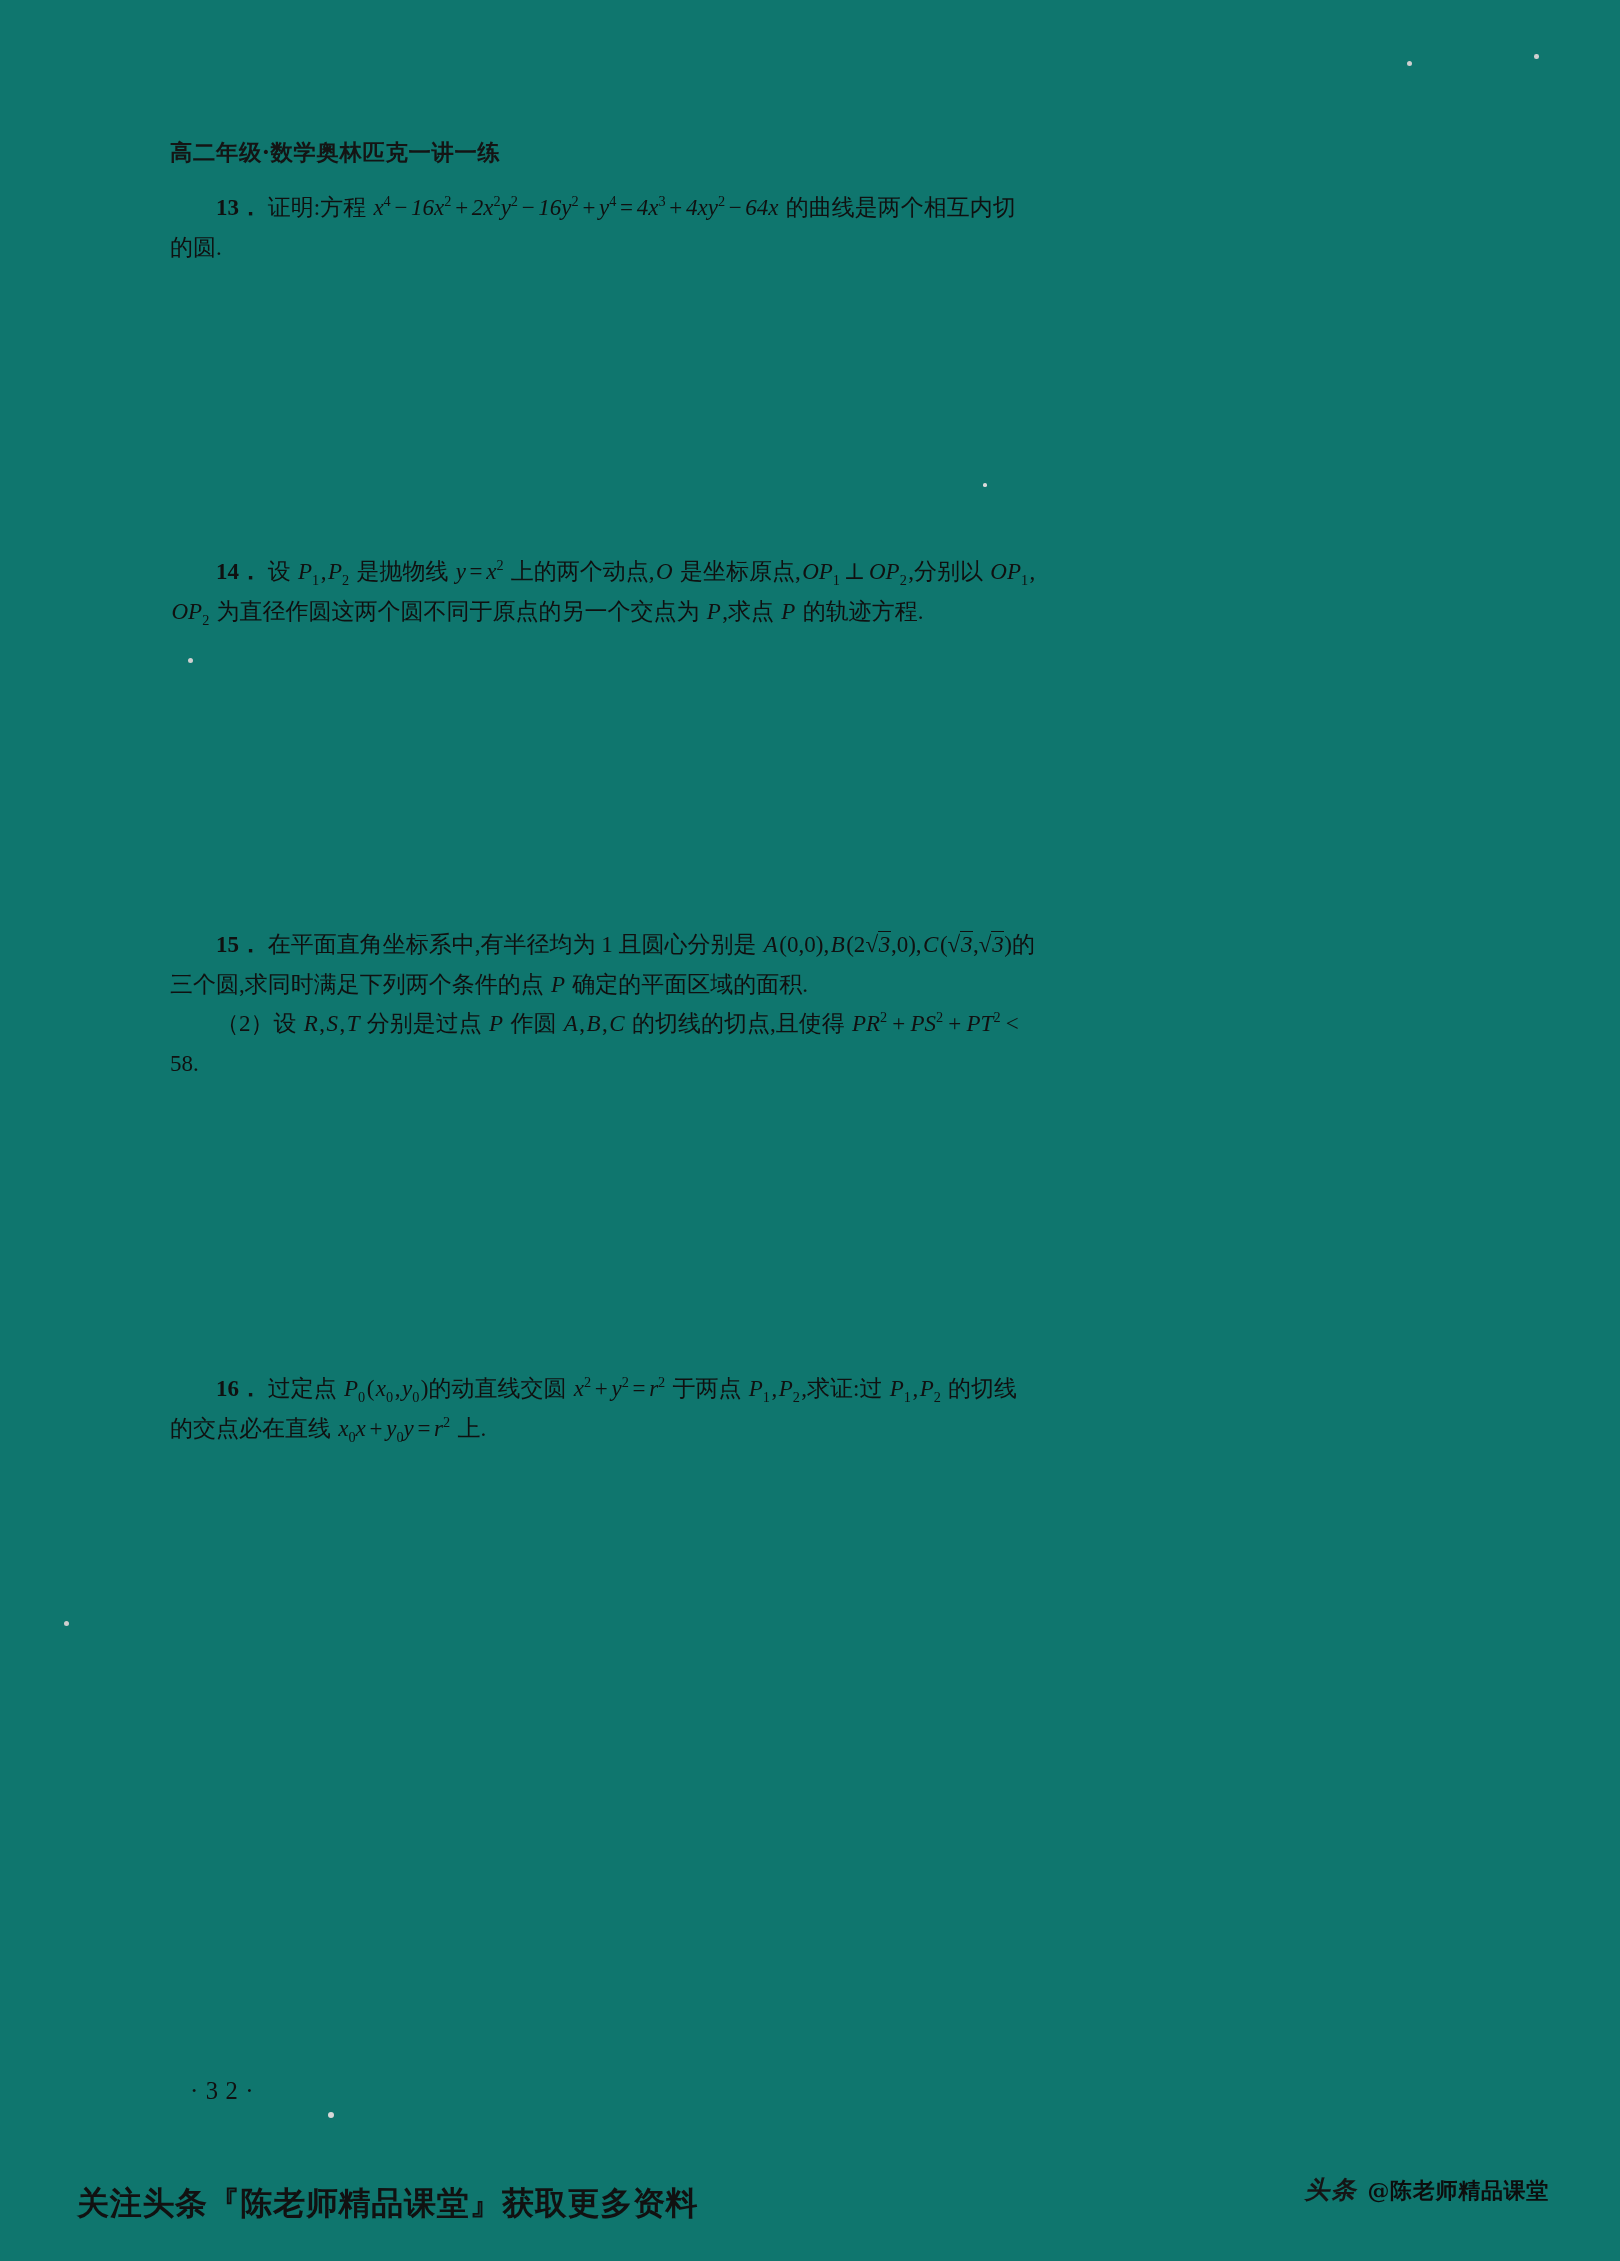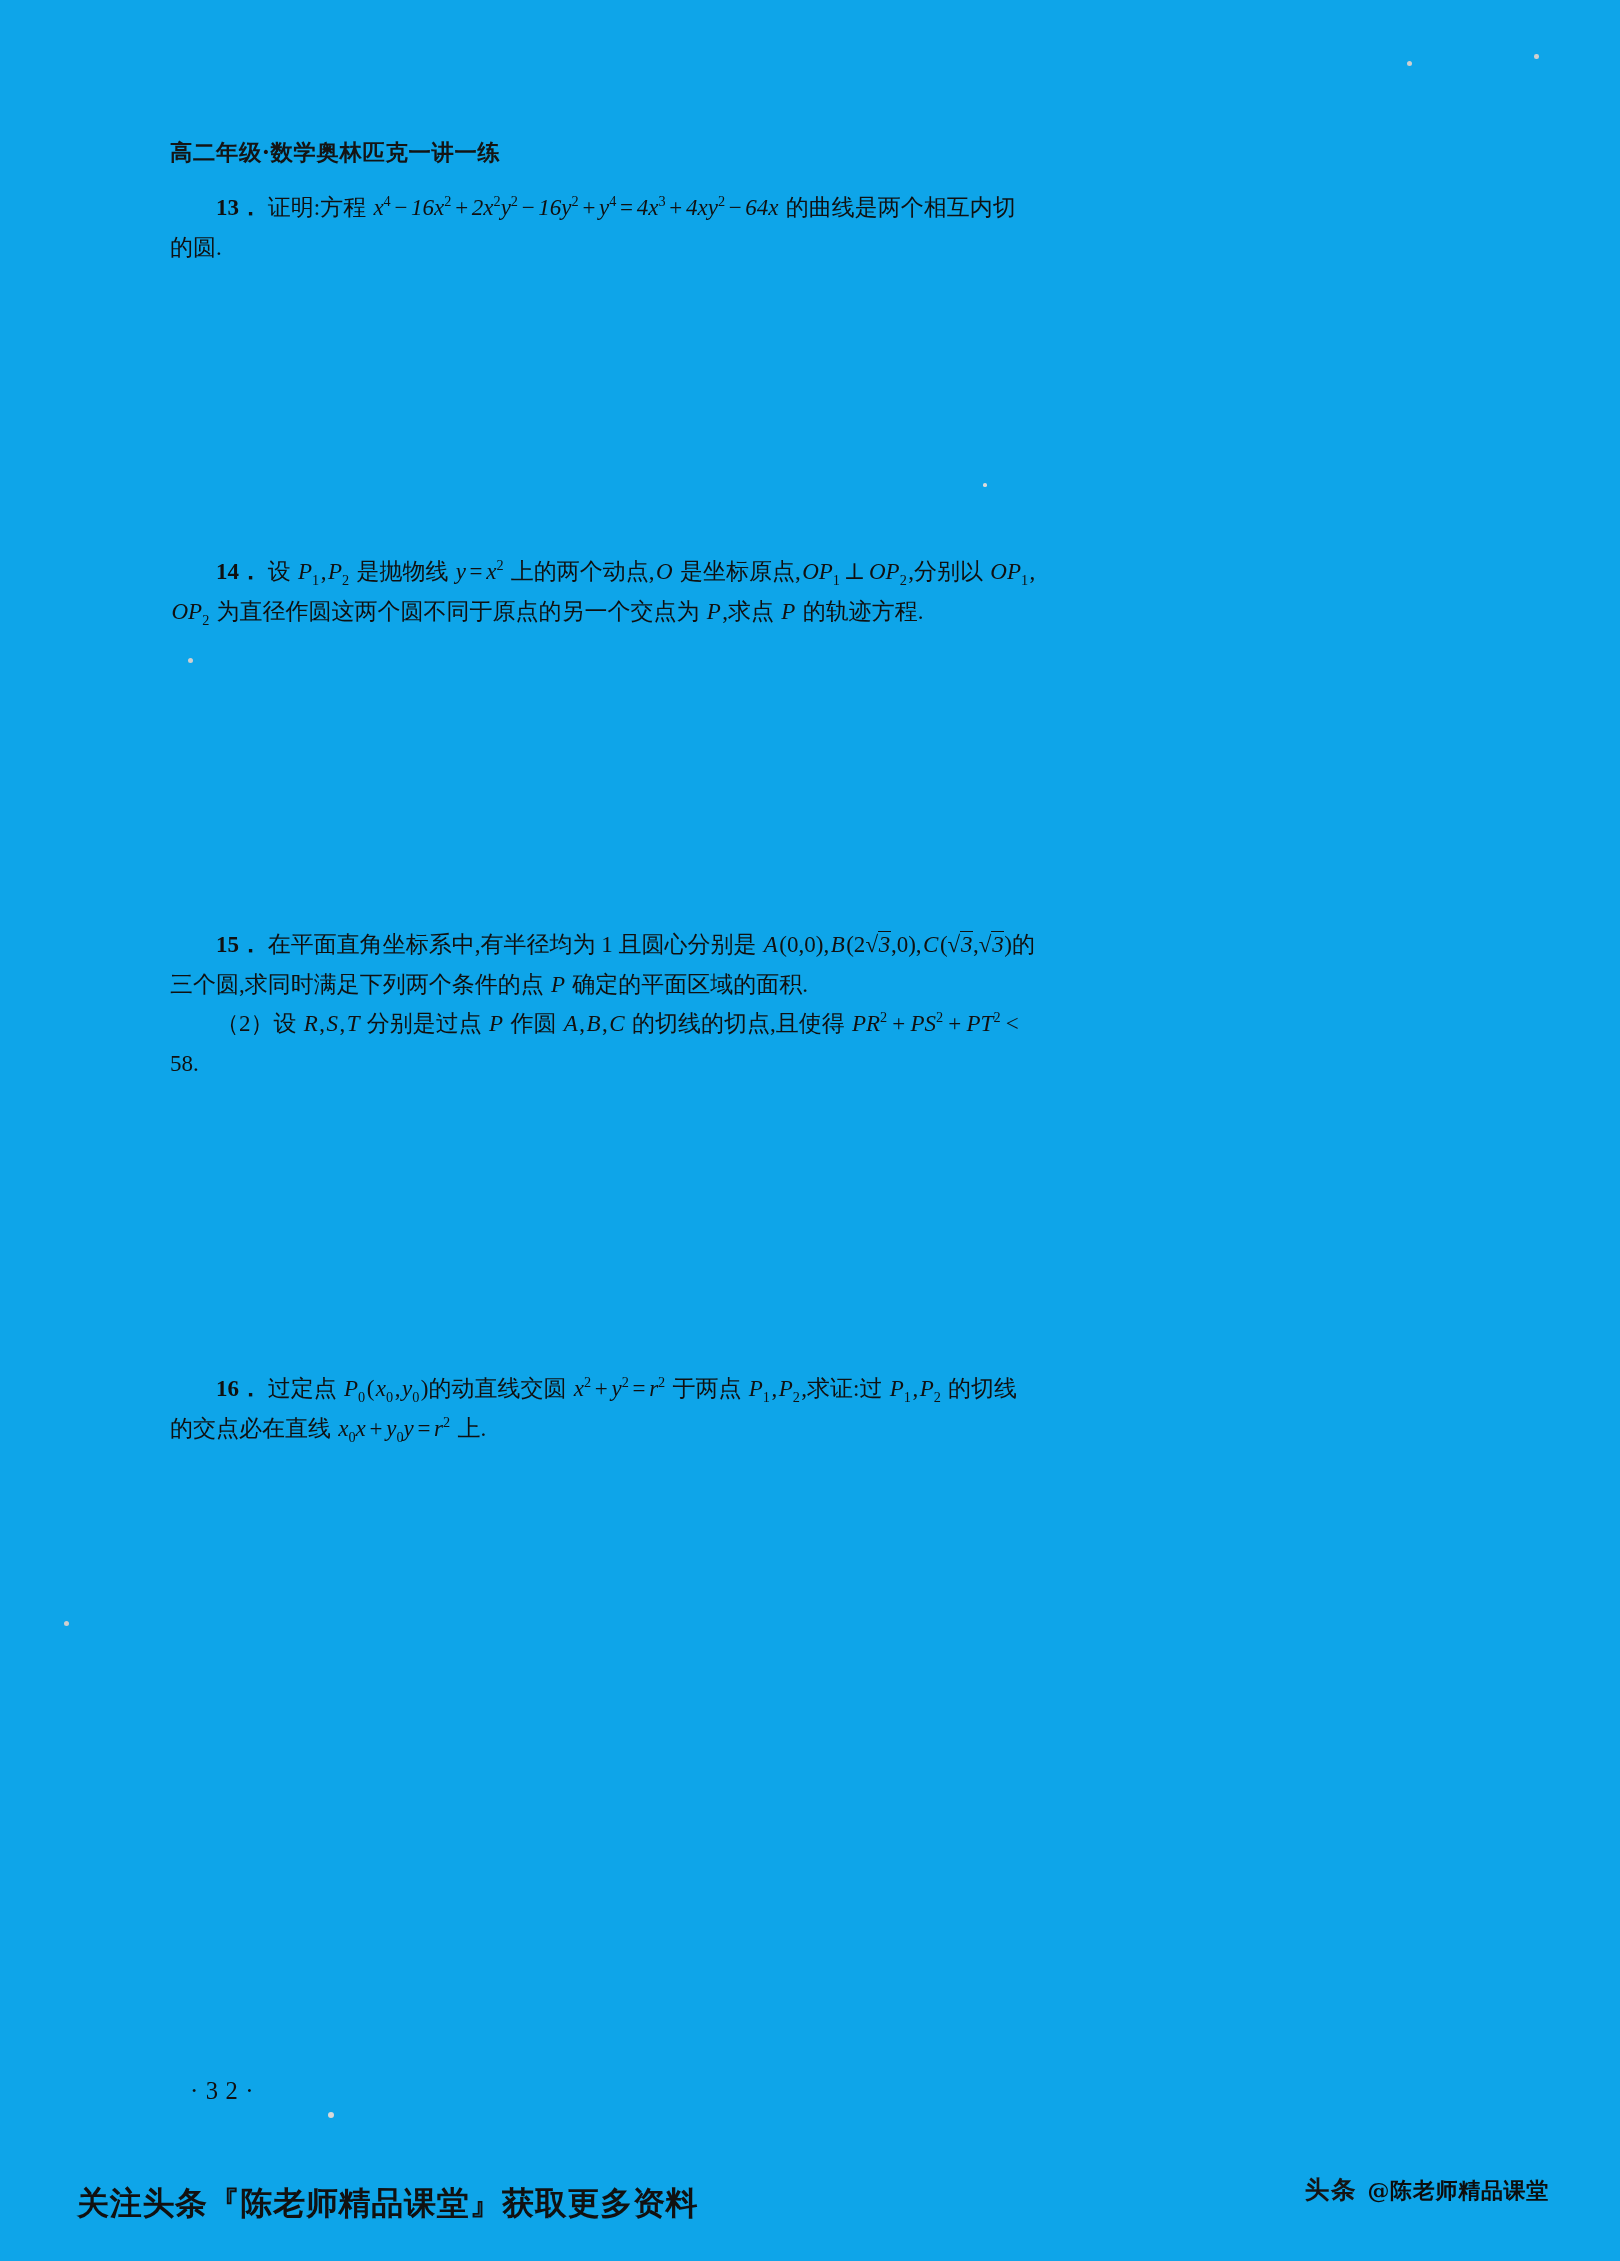--- a/index.html
+++ b/index.html
@@ -11,21 +11,21 @@
     width: 1620px;
     height: 2261px;
     position: relative;
     font-family: "Liberation Serif", "DejaVu Serif", serif;
     color: #1a1a1a;
     overflow: hidden;
   }
   .page {
     position: absolute;
     inset: 0;
-    background: #0ea5e9;
+    background: #0f766e;
   }
   
   .running-head {
     position: absolute;
     left: 170px;
     top: 138px;
     font-size: 22.3px;
     letter-spacing: 0.7px;
     font-family: "DejaVu Serif", "Liberation Serif", serif;
     font-weight: 600;
@@ -129,20 +129,21 @@
     align-items: baseline;
     gap: 10.4px;
     white-space: nowrap;
   }
   .footer-right .toutiao {
     font-size: 24.6px;
     font-family: "DejaVu Serif", "Liberation Serif", serif;
     font-weight: 600;
     color: #151515;
     letter-spacing: 1.5px;
+    font-style: italic;
   }
   .footer-right .handle {
     font-size: 22px;
     font-family: "DejaVu Serif", "Liberation Serif", serif;
     font-weight: 700;
     color: #0d0d0d;
     letter-spacing: 0.7px;
   }
   
   .speck {

